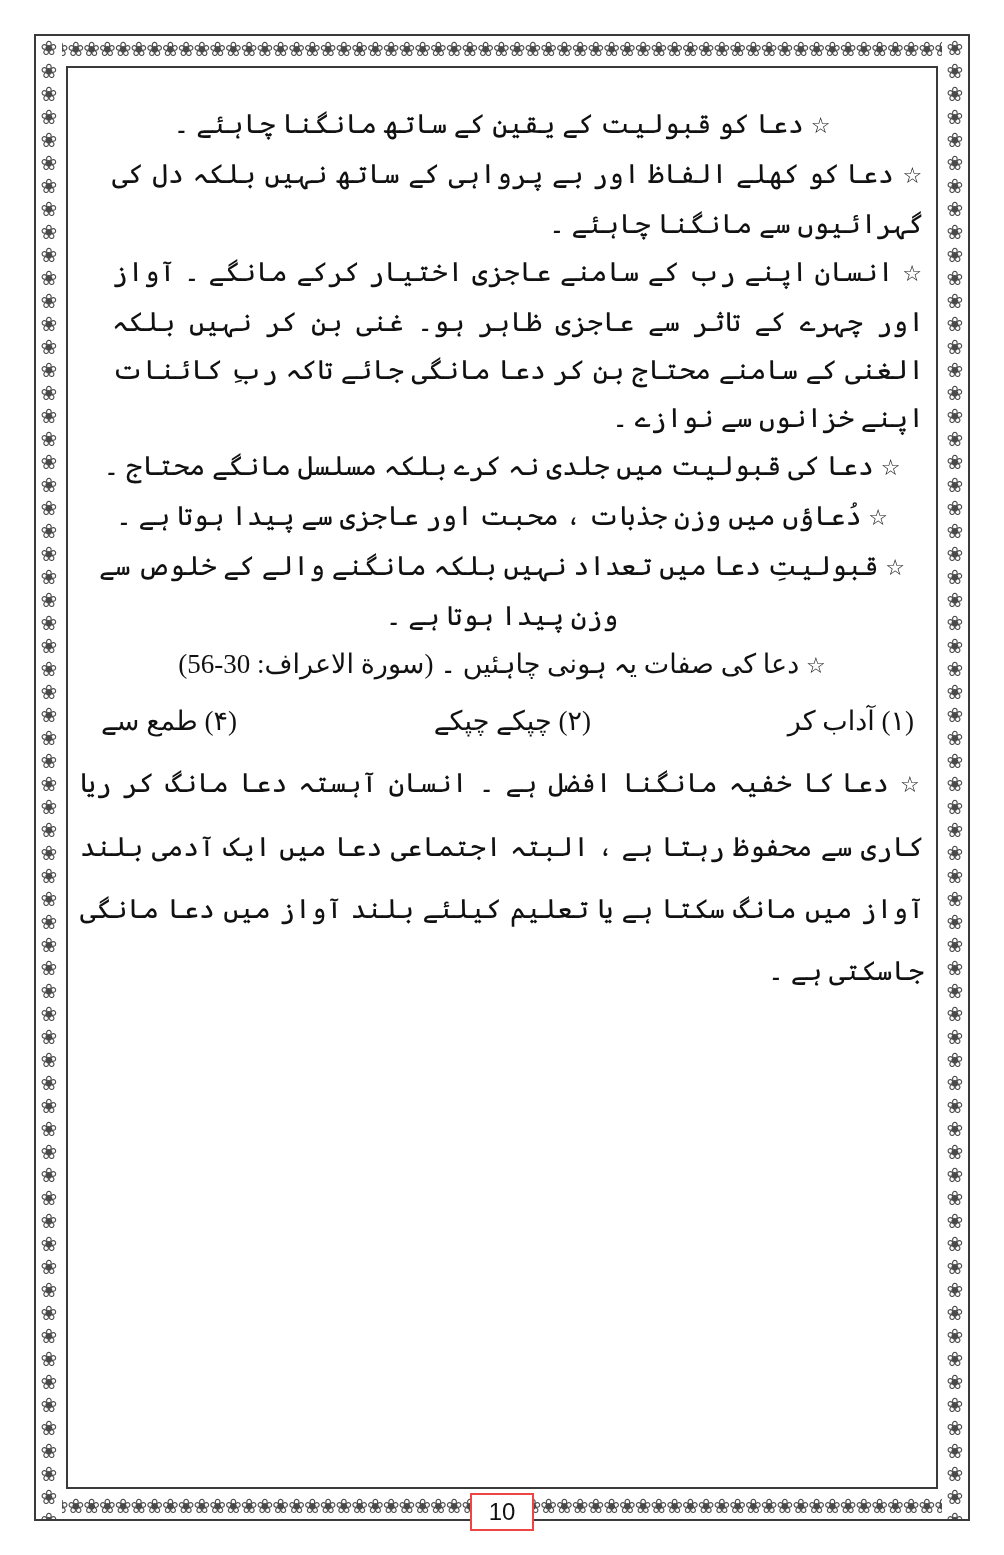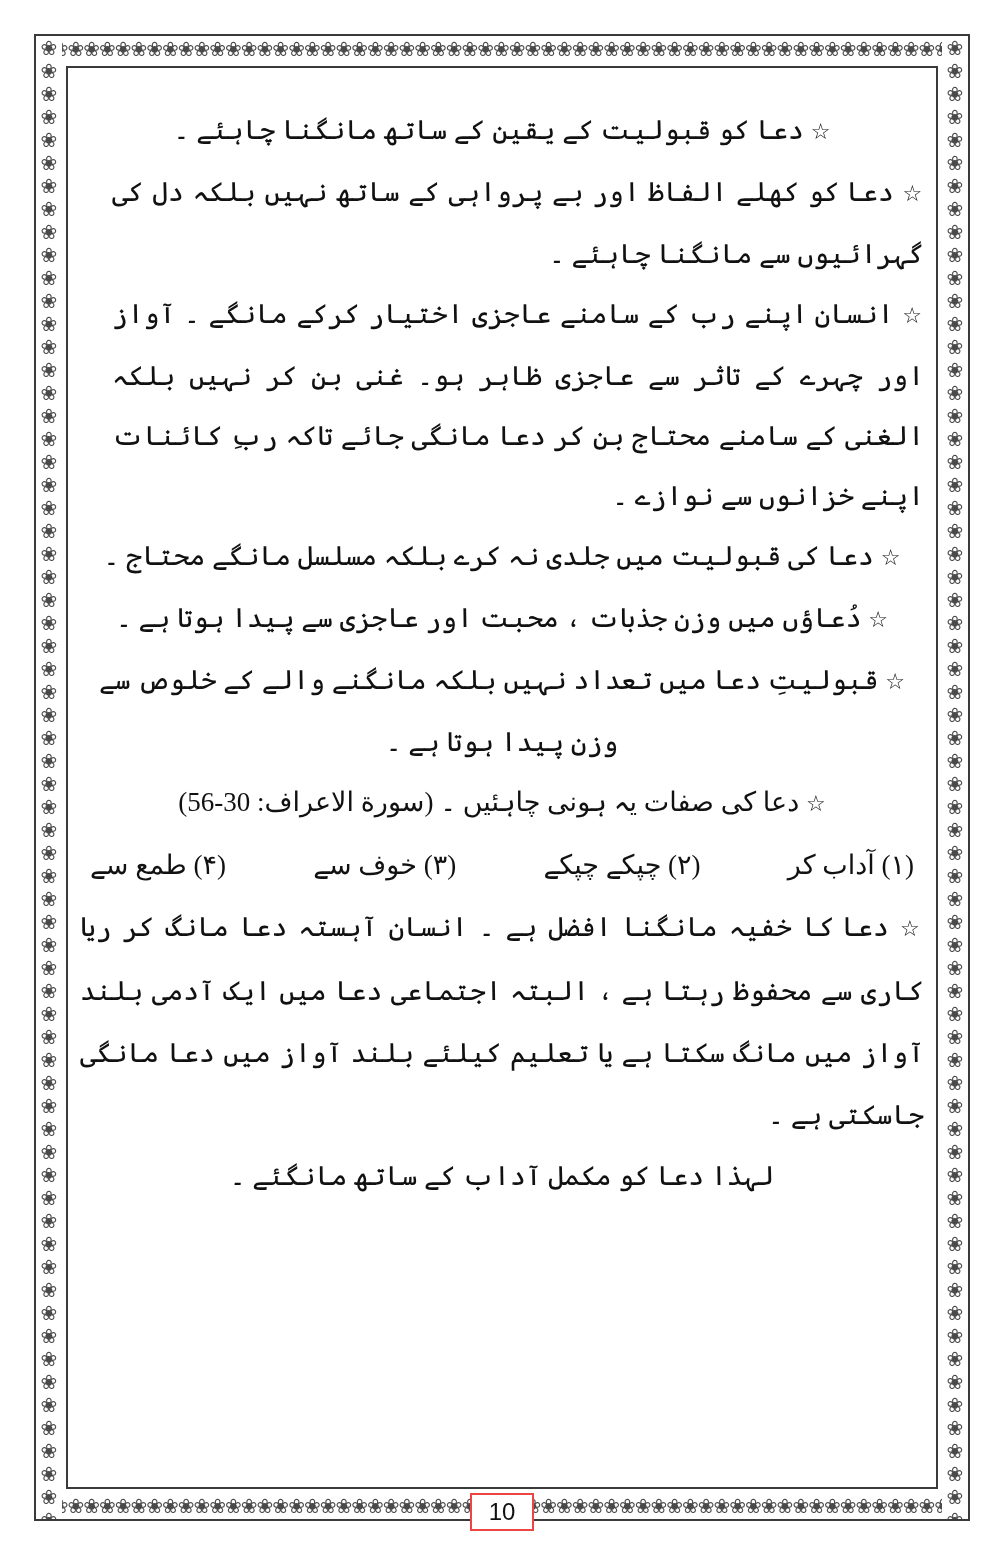--- a/index.html
+++ b/index.html
@@ -85,21 +85,21 @@
     text-align: right;
     box-sizing: border-box;
   }
 
   .line {
     direction: rtl;
     text-align: right;
     color: #111111;
     font-family: "Liberation Serif", serif;
     font-size: 27px;
-    line-height: 60px;
+    line-height: 48px;
     white-space: normal;
   }
 
   .line.center { text-align: center; }
   .line.justify { text-align: justify; text-align-last: right; margin-left: 32px; }
 
   .star {
     font-family: "DejaVu Sans", sans-serif;
     font-size: 22px;
   }
@@ -107,21 +107,21 @@
   .numbered-row {
     direction: rtl;
     display: flex;
     justify-content: space-between;
     align-items: baseline;
     font-size: 27px;
     line-height: 62px;
     color: #111111;
     padding: 0 10px;
   }
-  .numbered-row .cell { white-space: nowrap; }
+  .numbered-row .cell { white-space: nowrap; margin-left: 11px; }
 
   .block-para {
     direction: rtl;
     text-align: justify;
     text-align-last: right;
     font-size: 27px;
     line-height: 62px;
     color: #111111;
   }
 
@@ -198,37 +198,30 @@
     <div class="numbered-row">
       <div class="cell">
         <span>(۱)</span>
         <span>آداب کر</span>
       </div>
       <div class="cell">
         <span>(۲)</span>
         <span>چپکے چپکے</span>
       </div>
       <div class="cell">
-        <span>(۳)</span>
-        <span>خوف سے</span>
-      </div>
-      <div class="cell">
         <span>(۴)</span>
         <span>طمع سے</span>
       </div>
     </div>
 
     <div class="block-para">
       <span class="star">☆</span>
       <span>دعا کا خفیہ مانگنا افضل ہے ۔ انسان آہستہ دعا مانگ کر ریا کاری سے محفوظ رہتا ہے ، البتہ اجتماعی دعا میں ایک آدمی بلند آواز میں مانگ سکتا ہے یا تعلیم کیلئے بلند آواز میں دعا مانگی جاسکتی ہے ۔</span>
     </div>
 
-    <div class="line center">
-      <span>لہذا دعا کو مکمل آداب کے ساتھ مانگئے ۔</span>
-    </div>
 
   </div>
 
   <div class="page-number">
     <span>10</span>
   </div>
 
 </div>
 
 </body></html>

